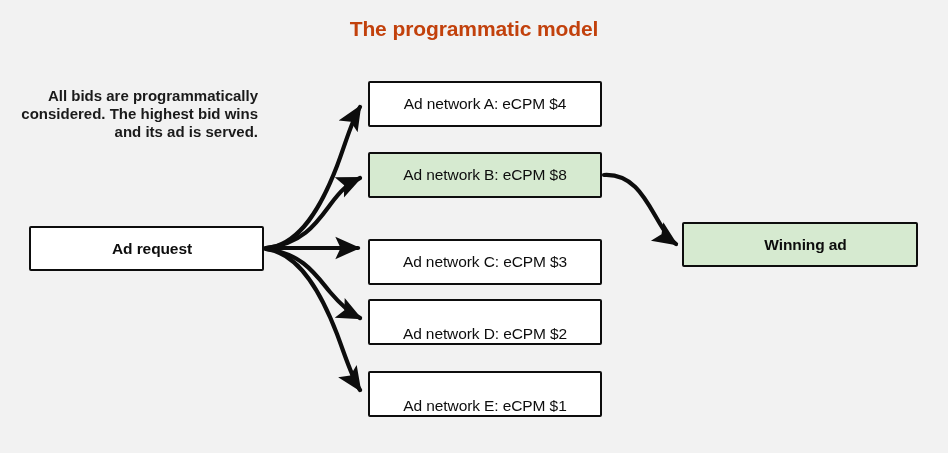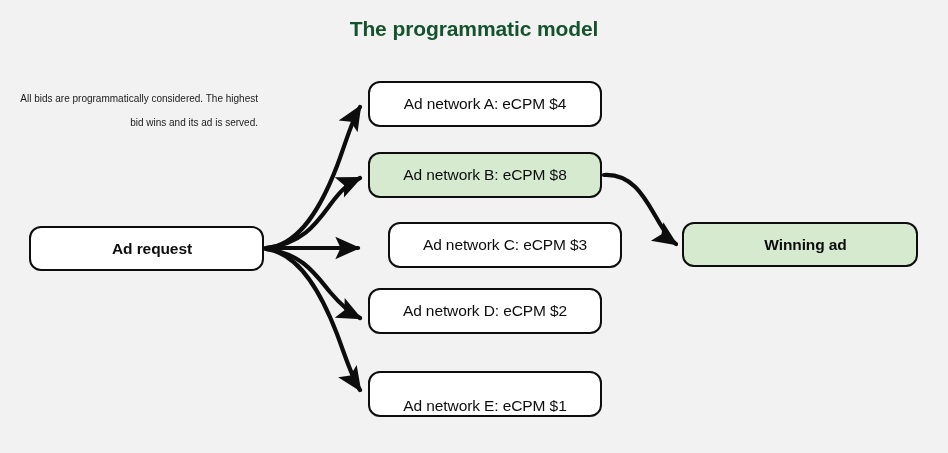--- a/index.html
+++ b/index.html
@@ -23,40 +23,41 @@
   }
 
   .diagram-title {
     position: absolute;
     left: 0;
     top: 17px;
     width: 948px;
     text-align: center;
     font-size: 21px;
     font-weight: bold;
-    color: #14532d;
+    color: #c2410c;
     letter-spacing: -0.1px;
   }
 
   .description {
     position: absolute;
     left: 12px;
     top: 87px;
     width: 246px;
     text-align: right;
-    font-size: 10px;
-    line-height: 24px;
+    font-size: 15px;
+    line-height: 18px;
     color: #1a1a1a;
+    font-weight: bold;
   }
 
   .node {
     position: absolute;
     box-sizing: border-box;
     border: 2px solid #0d0d0d;
-    border-radius: 12px;
+    border-radius: 2px;
     background: #ffffff;
     display: flex;
     align-items: center;
     justify-content: center;
     font-size: 15.5px;
     color: #0d0d0d;
     letter-spacing: -0.1px;
   }
   .node.green { background: #d6ead0; }
   .node.bold { font-weight: bold; padding-left: 11px; }
@@ -68,22 +69,22 @@
     height: 45px;
   }
 
   .node-network {
     left: 368px;
     width: 234px;
     height: 46px;
   }
   .row0 { top: 81px; }
   .row1 { top: 152px; }
-  .row2 { top: 222px; margin-left: 20px; }
-  .row3 { top: 288px; }
+  .row2 { top: 239px; }
+  .row3 { top: 299px; align-items: flex-end; }
   .row4 { top: 371px; align-items: flex-end; }
 
   .node-winning {
     left: 682px;
     top: 222px;
     width: 236px;
     height: 45px;
   }
 
   .edges {

